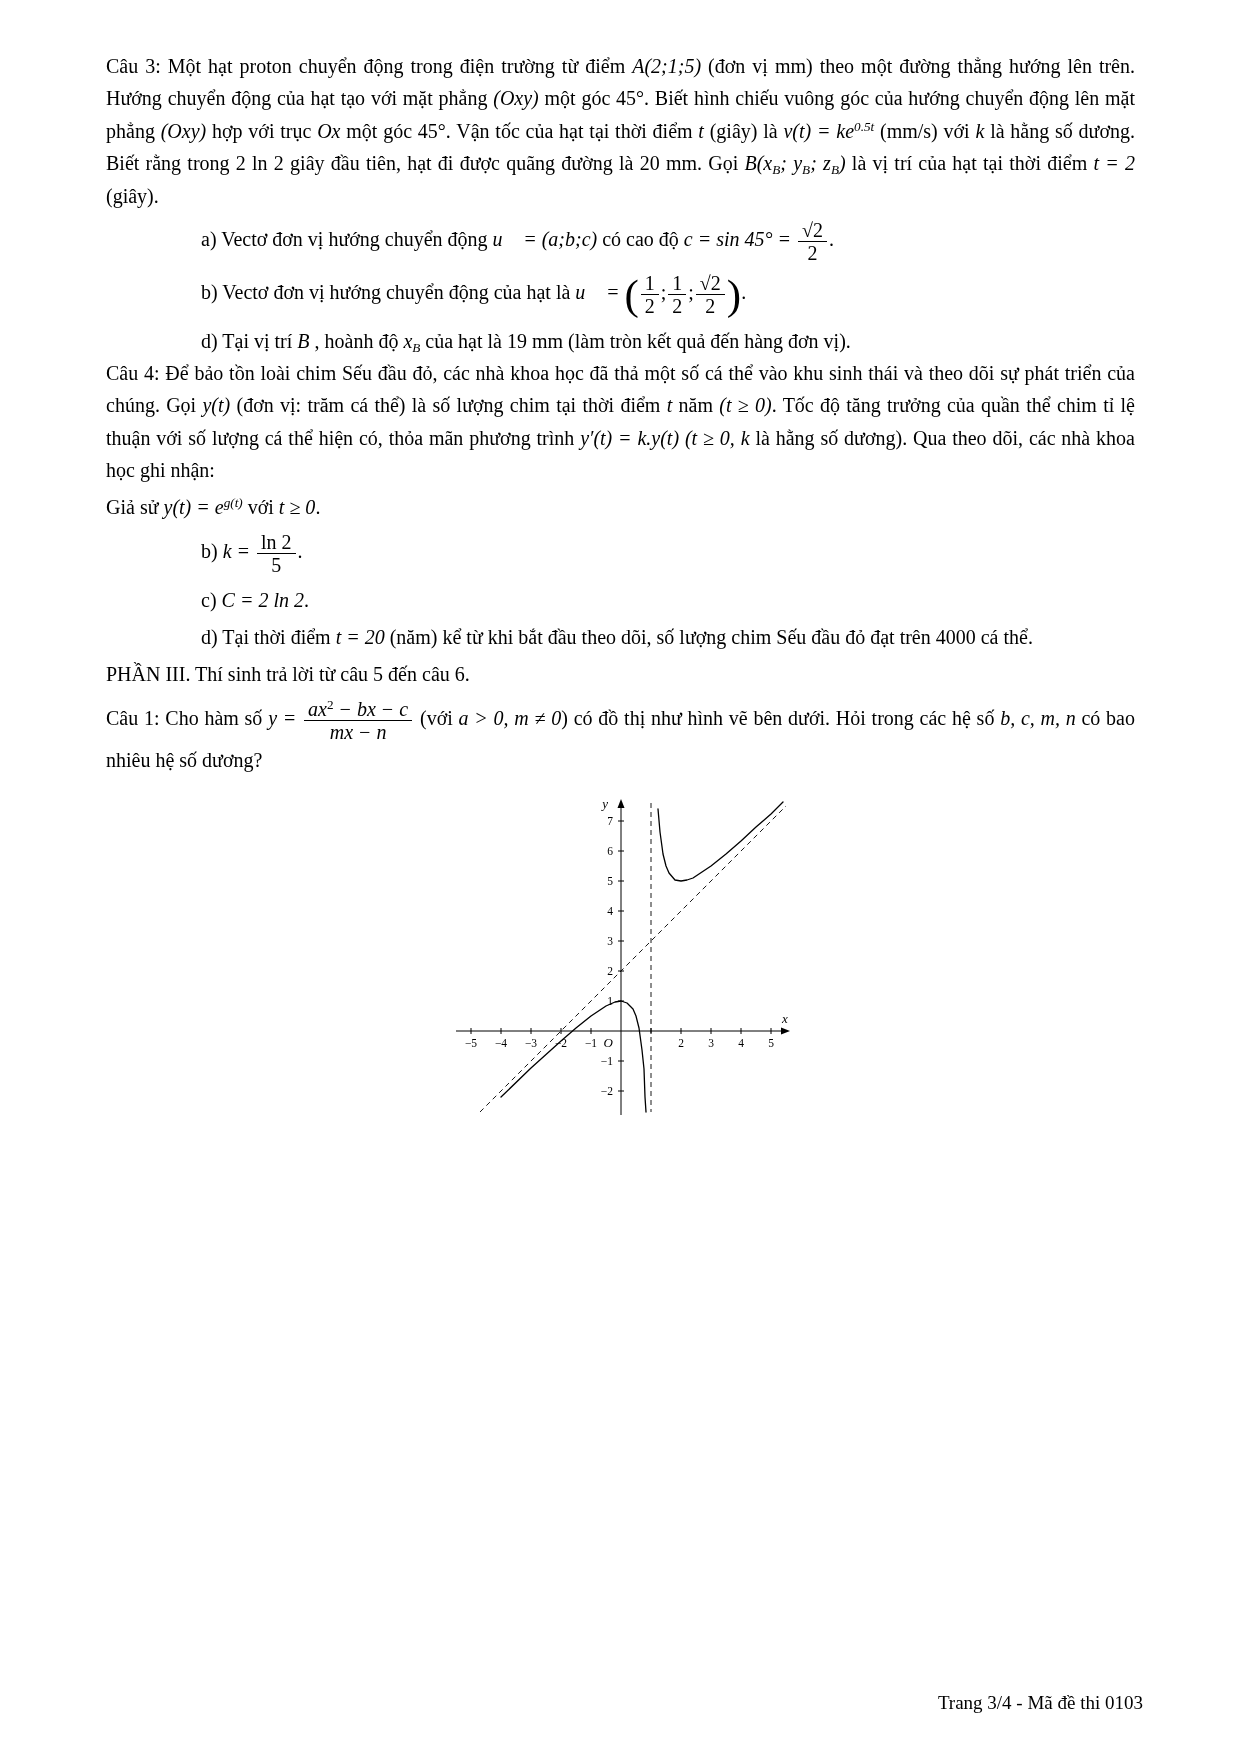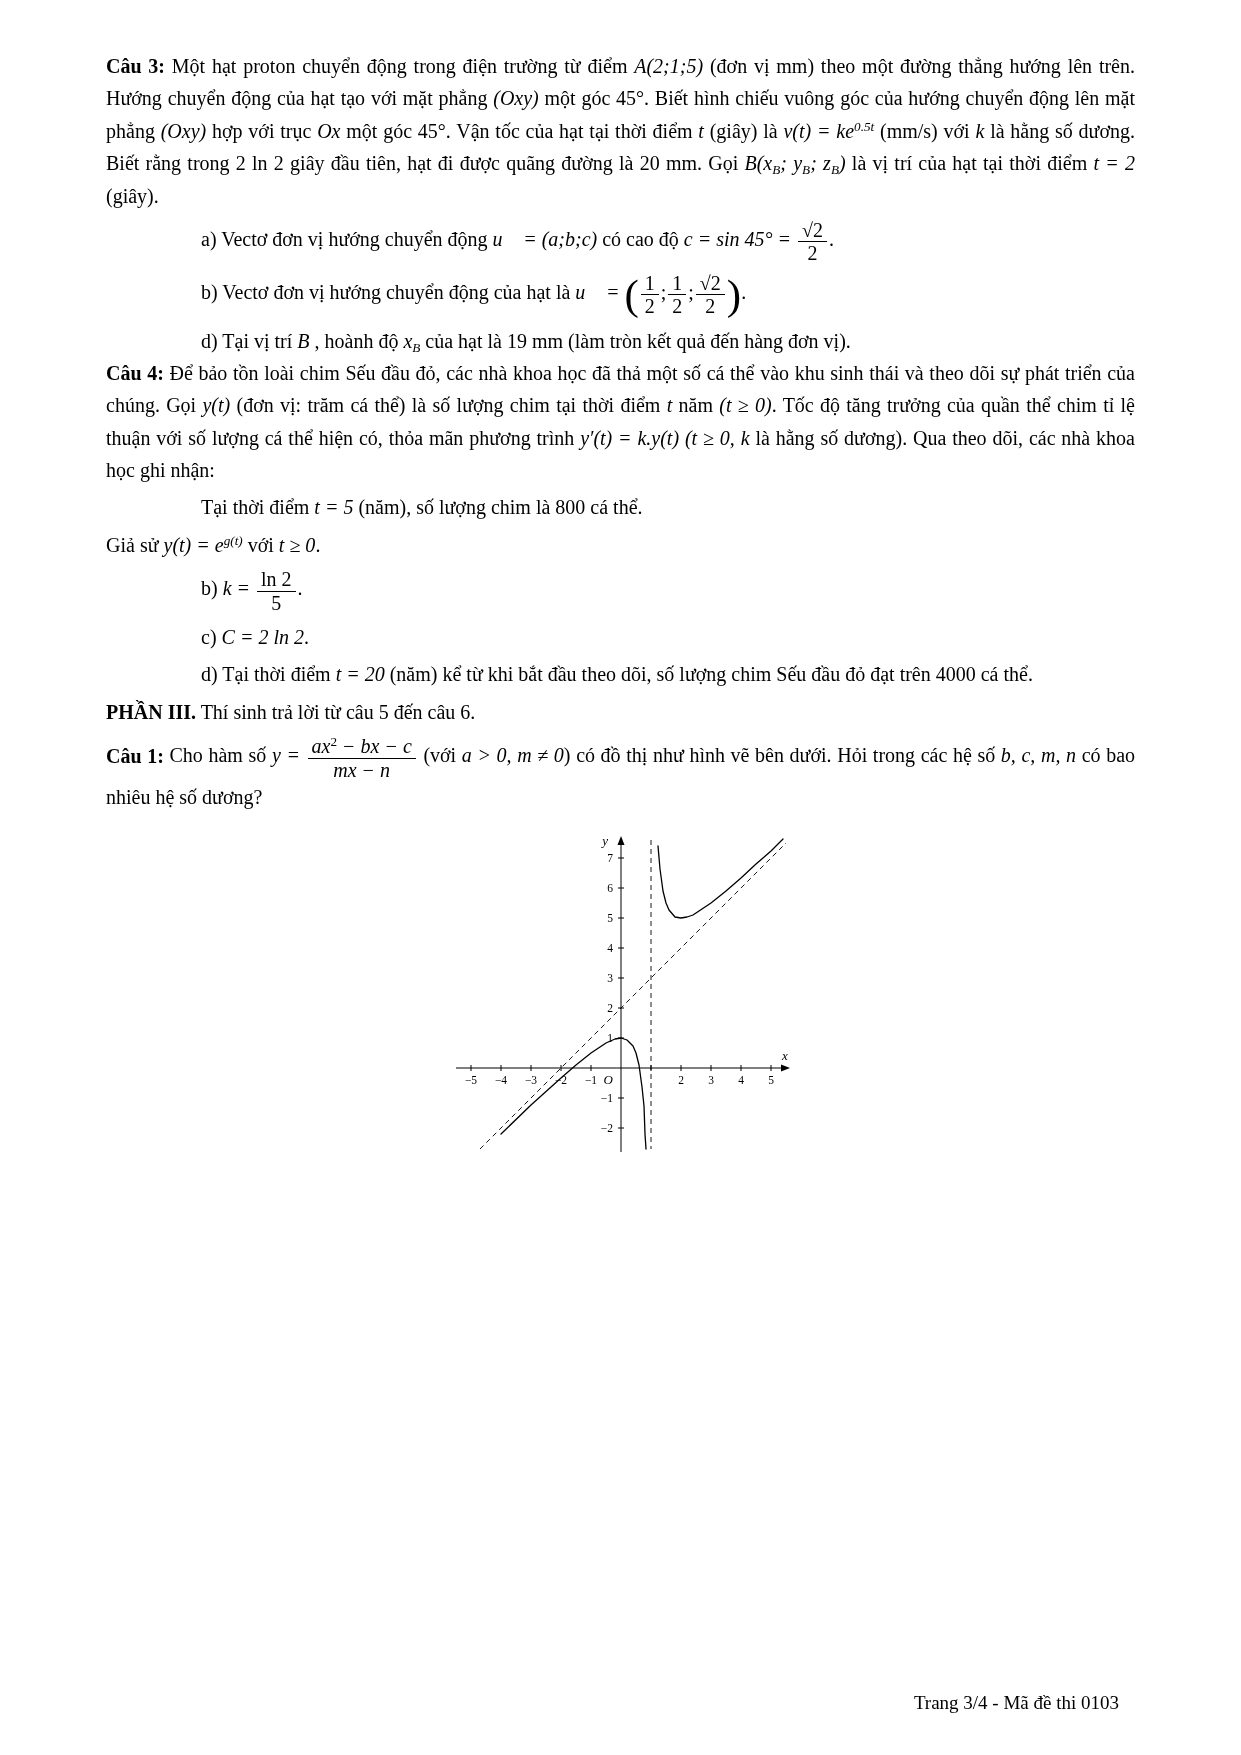--- a/index.html
+++ b/index.html
@@ -5,57 +5,56 @@
   html,body{margin:0;padding:0;background:#fff;}
   .page{
     width:1241px;height:1755px;box-sizing:border-box;
     padding:50px 106px 0 106px;position:relative;
     font-family:"Liberation Serif","DejaVu Serif",serif;
     font-size:20px;line-height:1.62;color:#000;background:#fff;overflow:hidden;
   }
   p{margin:0;text-align:justify;}
   .item{padding-left:95px;text-align:left;}
   .hang{text-indent:95px;}
-  .b{font-weight:bold;margin-top:40px;}
+  .b{font-weight:normal;margin-top:40px;}
   .mi{font-style:italic;text-align:center;}
   sup,sub{font-size:0.66em;line-height:0;}
   sup{vertical-align:0.55em;}
   sub{vertical-align:-0.3em;}
   .frac{display:inline-block;vertical-align:middle;text-align:center;line-height:1.12;padding:0 2px;font-style:normal;}
   .frac .num{display:block;border-bottom:1.4px solid #000;padding:0 4px;}
   .frac .den{display:block;padding:0 4px;}
   .bp{font-size:215%;font-weight:300;vertical-align:middle;line-height:0;font-style:normal;}
   .vsp{margin-top:7px;margin-bottom:7px;}
   .vsp-s{margin-top:5px;}
   .figure{text-align:center;margin-top:14px;}
   .figure svg{overflow:visible;}
   .tick{font-size:11.5px;font-family:"Liberation Serif",serif;}
   .axlbl{font-size:13px;font-style:italic;font-family:"Liberation Serif",serif;}
-  .footer{position:absolute;right:122px;bottom:36px;font-size:19px;text-align:right;}
+  .footer{position:absolute;right:98px;bottom:36px;font-size:19px;text-align:right;}
 </style>
 </head>
 <body>
 
 <div class="page">
 
   <section>
     <p><span class="b">Câu 3:</span><span> Một hạt proton chuyển động trong điện trường từ điểm </span><span class="mi">A(2;1;5)</span><span> (đơn vị mm) theo một đường thẳng hướng lên trên. Hướng chuyển động của hạt tạo với mặt phẳng </span><span class="mi">(Oxy)</span><span> một góc 45°. Biết hình chiếu vuông góc của hướng chuyển động lên mặt phẳng </span><span class="mi">(Oxy)</span><span> hợp với trục </span><span class="mi">Ox</span><span> một góc 45°. Vận tốc của hạt tại thời điểm </span><span class="mi">t</span><span> (giây) là </span><span class="mi">v(t) = ke</span><sup class="mi">0.5t</sup><span> (mm/s) với </span><span class="mi">k</span><span> là hằng số dương. Biết rằng trong 2 ln 2 giây đầu tiên, hạt đi được quãng đường là 20 mm. Gọi </span><span class="mi">B(x</span><sub class="mi">B</sub><span class="mi">; y</span><sub class="mi">B</sub><span class="mi">; z</span><sub class="mi">B</sub><span class="mi">)</span><span> là vị trí của hạt tại thời điểm </span><span class="mi">t = 2</span><span> (giây).</span></p>
 
     <p class="item vsp"><span>a) Vectơ đơn vị hướng chuyển động </span><span class="mi">u⃗ = (a;b;c)</span><span> có cao độ </span><span class="mi">c = sin 45° = </span><span class="frac"><span class="num">√2</span><span class="den">2</span></span><span>.</span></p>
 
     <p class="item vsp"><span>b) Vectơ đơn vị hướng chuyển động của hạt là </span><span class="mi">u⃗ = </span><span class="bp">(</span><span class="frac"><span class="num">1</span><span class="den">2</span></span><span>;</span><span class="frac"><span class="num">1</span><span class="den">2</span></span><span>;</span><span class="frac"><span class="num">√2</span><span class="den">2</span></span><span class="bp">)</span><span>.</span></p>
 
 
     <p class="item"><span>d) Tại vị trí </span><span class="mi">B</span><span> , hoành độ </span><span class="mi">x</span><sub class="mi">B</sub><span> của hạt là 19 mm (làm tròn kết quả đến hàng đơn vị).</span></p>
   </section>
 
   <section>
     <p><span class="b">Câu 4:</span><span> Để bảo tồn loài chim Sếu đầu đỏ, các nhà khoa học đã thả một số cá thể vào khu sinh thái và theo dõi sự phát triển của chúng. Gọi </span><span class="mi">y(t)</span><span> (đơn vị: trăm cá thể) là số lượng chim tại thời điểm </span><span class="mi">t</span><span> năm </span><span class="mi">(t ≥ 0)</span><span>. Tốc độ tăng trưởng của quần thể chim tỉ lệ thuận với số lượng cá thể hiện có, thỏa mãn phương trình </span><span class="mi">y′(t) = k.y(t) (t ≥ 0, k</span><span> là hằng số dương). Qua theo dõi, các nhà khoa học ghi nhận:</span></p>
 
-    <p class="item vsp-s"><span>Tại thời điểm </span><span class="mi">t = 5</span><span> (năm), số lượng chim là 800 cá thể.</span></p>
 
 
     <p class="vsp-s"><span>Giả sử </span><span class="mi">y(t) = e</span><sup class="mi">g(t)</sup><span> với </span><span class="mi">t ≥ 0</span><span>.</span></p>
 
 
     <p class="item vsp"><span>b) </span><span class="mi">k = </span><span class="frac"><span class="num">ln 2</span><span class="den">5</span></span><span>.</span></p>
 
     <p class="item"><span>c) </span><span class="mi">C = 2 ln 2</span><span>.</span></p>
 
     <p class="hang vsp-s"><span>d) Tại thời điểm </span><span class="mi">t = 20</span><span> (năm) kể từ khi bắt đầu theo dõi, số lượng chim Sếu đầu đỏ đạt trên 4000 cá thể.</span></p>

